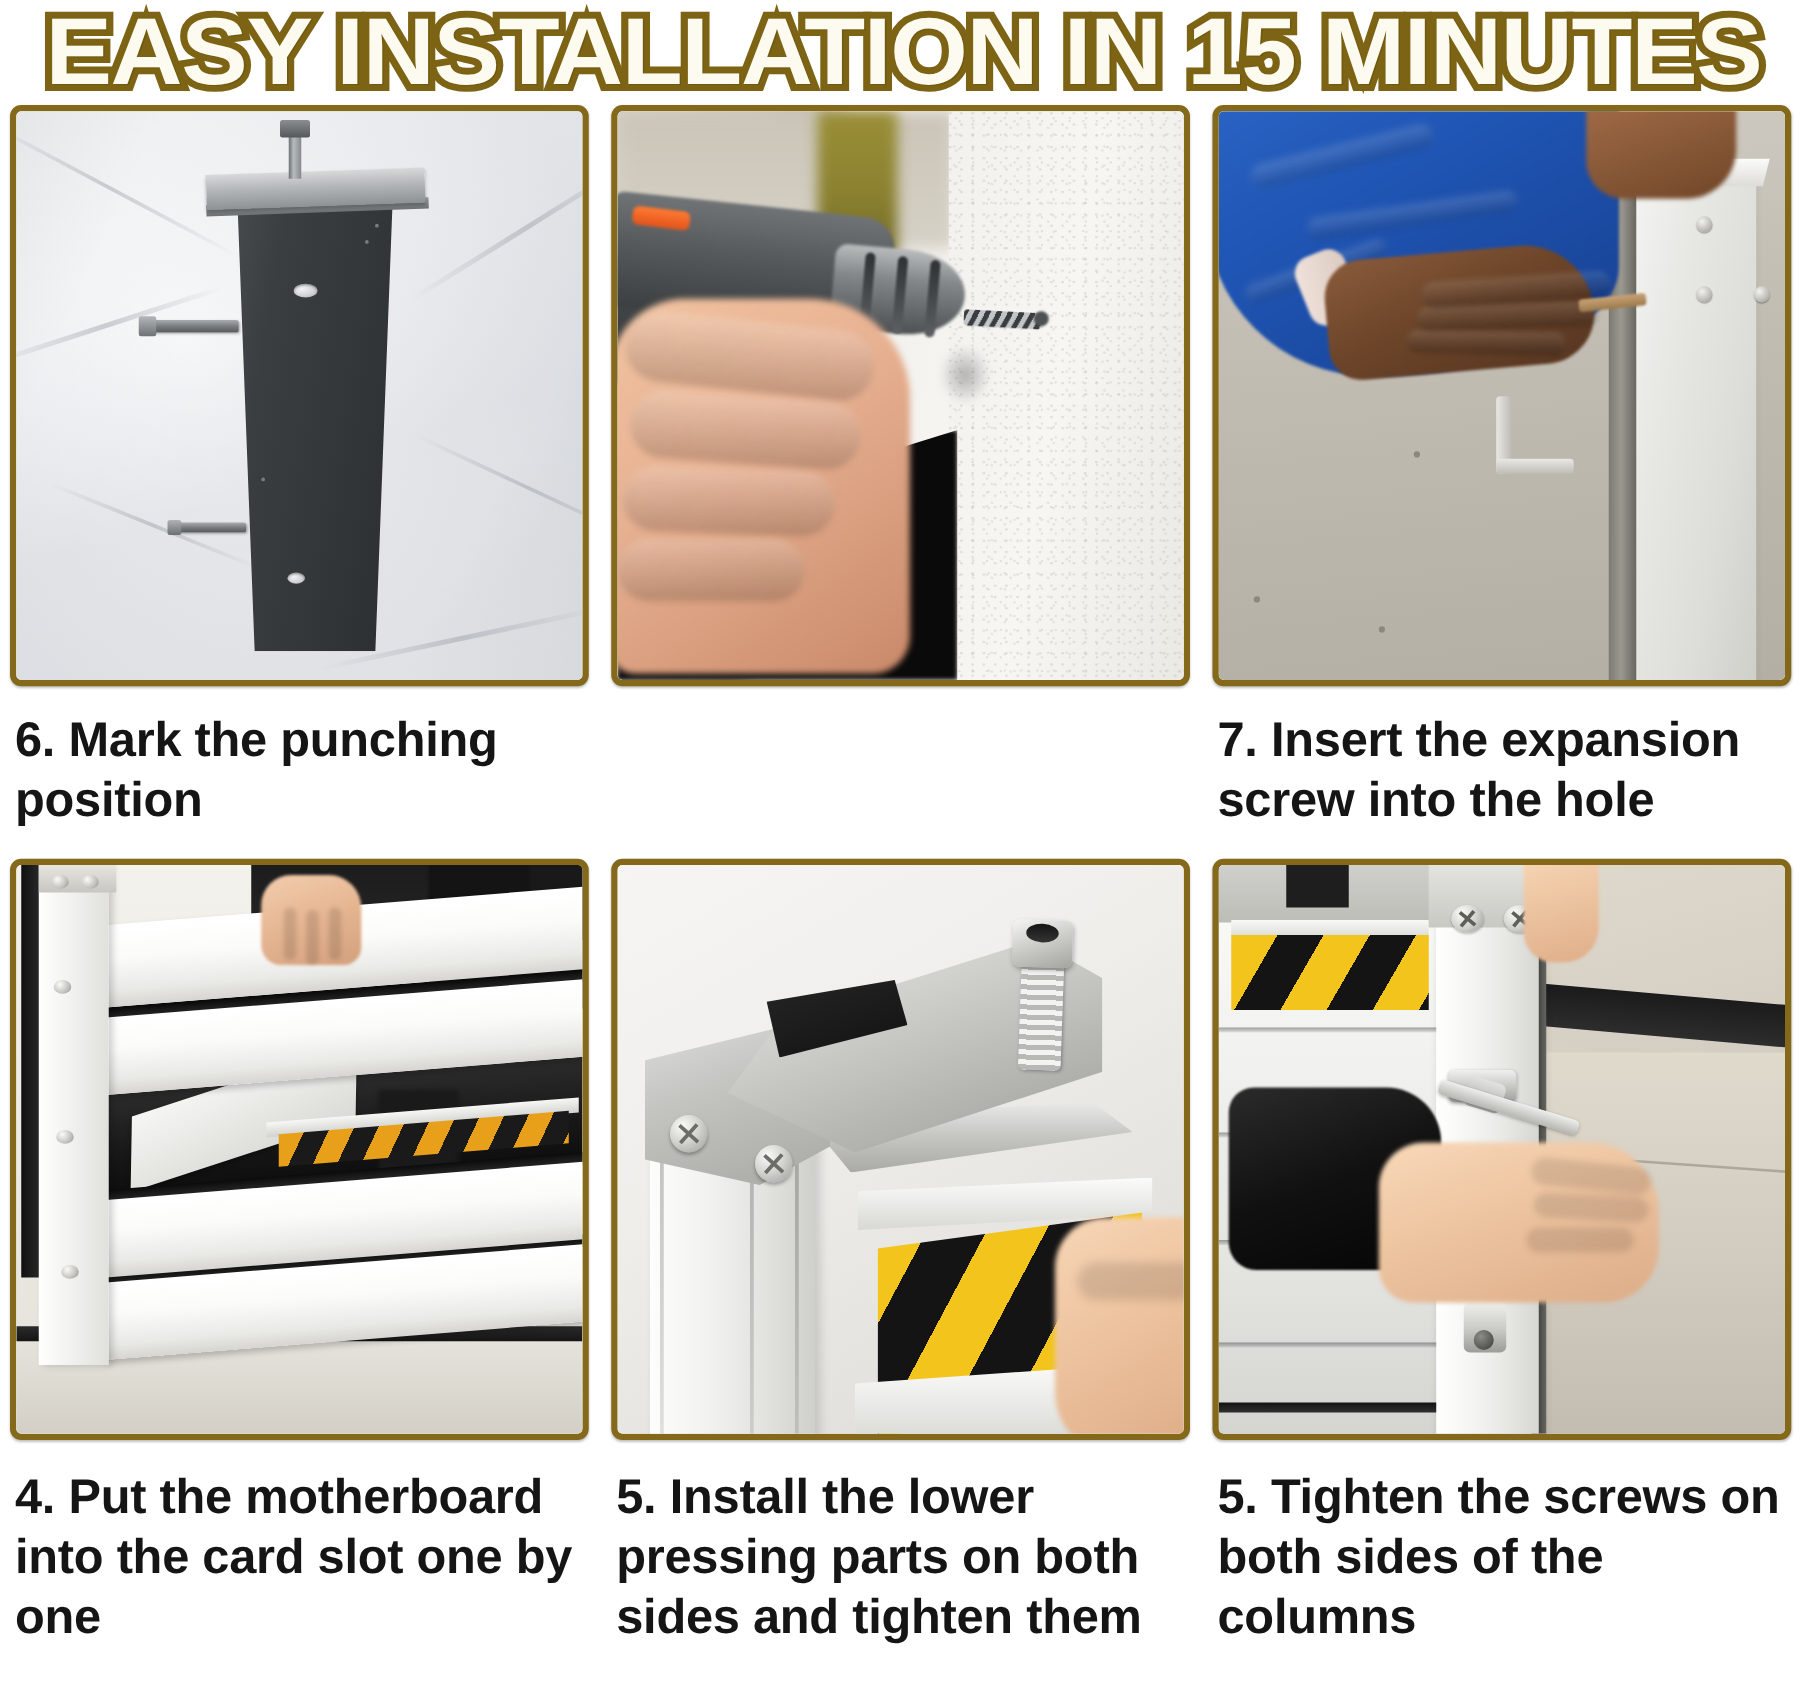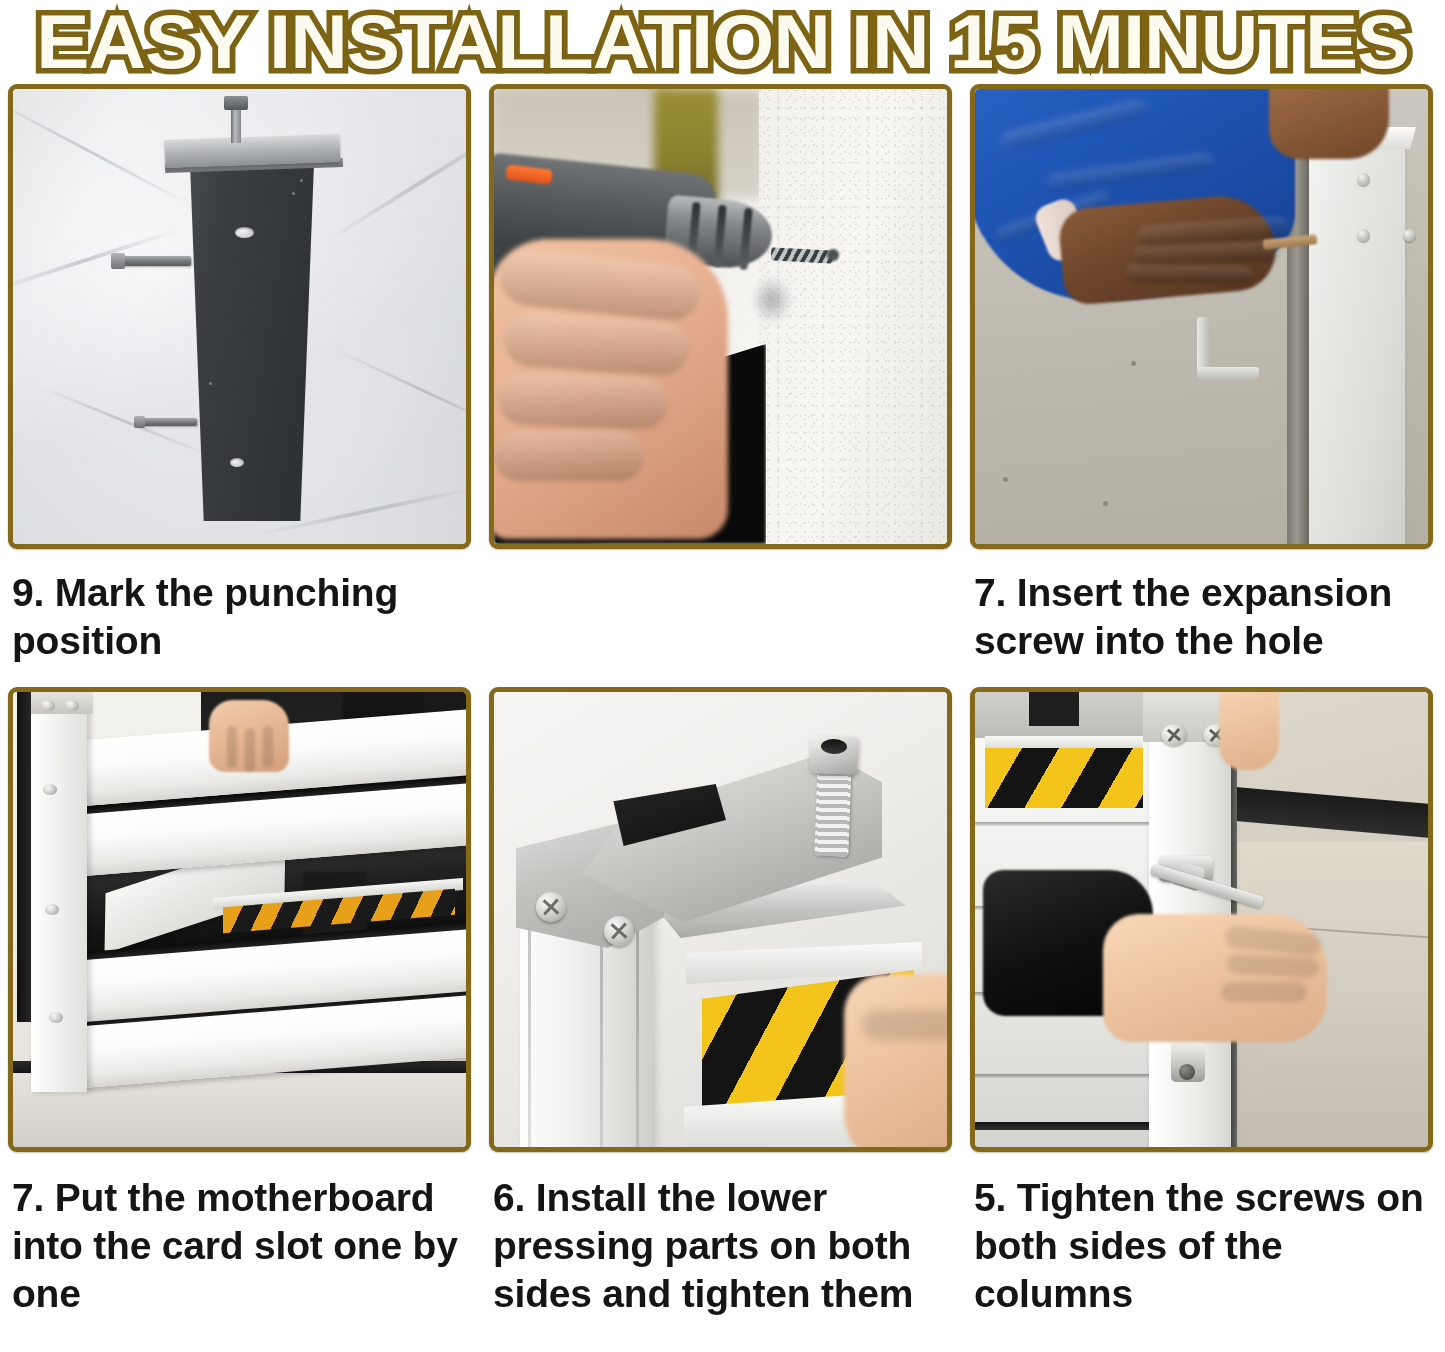--- a/index.html
+++ b/index.html
@@ -846,21 +846,21 @@
           <div class="p1-hole p1-h2"></div>
           <div class="p1-sidebolt p1-sb1"></div>
           <div class="p1-sbcap1"></div>
           <div class="p1-sidebolt p1-sb2"></div>
           <div class="p1-sbcap2"></div>
           <div class="p1-dot p1-d1"></div>
           <div class="p1-dot p1-d2"></div>
           <div class="p1-dot p1-d3"></div>
         </div>
       </div>
-      <div class="caption">9. Mark the punching position</div>
+      <div class="caption">6. Mark the punching position</div>
     </div>
 
     <div class="cell">
       <div class="photo-frame">
         <div class="photo-inner">
           <div class="p2-wall"></div>
           <div class="p2-blur-top"></div>
           <div class="p2-bottle"></div>
           <div class="p2-wallface"></div>
           <div class="p2-texture"></div>
@@ -947,21 +947,21 @@
           <div class="p4-colscrew p4-cs2"></div>
           <div class="p4-colscrew p4-cs3"></div>
           <div class="p4-colscrew p4-cs4"></div>
           <div class="p4-colscrew p4-cs5"></div>
           <div class="p4-hand"></div>
           <div class="p4-handf p4-hf1"></div>
           <div class="p4-handf p4-hf2"></div>
           <div class="p4-handf p4-hf3"></div>
         </div>
       </div>
-      <div class="caption">7. Put the motherboard into the card slot one by one</div>
+      <div class="caption">4. Put the motherboard into the card slot one by one</div>
     </div>
 
     <div class="cell">
       <div class="photo-frame">
         <div class="photo-inner">
           <div class="p5-bg"></div>
           <div class="p5-hbar-top"></div>
           <div class="p5-hazard"></div>
           <div class="p5-hbar-bot"></div>
           <div class="p5-hand"></div>
@@ -974,21 +974,21 @@
           <div class="p5-bracket-left"></div>
           <div class="p5-bracket-top"></div>
           <div class="p5-slot"></div>
           <div class="p5-boltshaft"></div>
           <div class="p5-bolthead"></div>
           <div class="p5-boltsocket"></div>
           <div class="p5-screw p5-sc1"></div>
           <div class="p5-screw p5-sc2"></div>
         </div>
       </div>
-      <div class="caption">6. Install the lower pressing parts on both sides and tighten them</div>
+      <div class="caption">5. Install the lower pressing parts on both sides and tighten them</div>
     </div>
 
     <div class="cell">
       <div class="photo-frame">
         <div class="photo-inner">
           <div class="p6-bg"></div>
           <div class="p6-wallright"></div>
           <div class="p6-baseboard"></div>
           <div class="p6-floor"></div>
           <div class="p6-floorline"></div>

